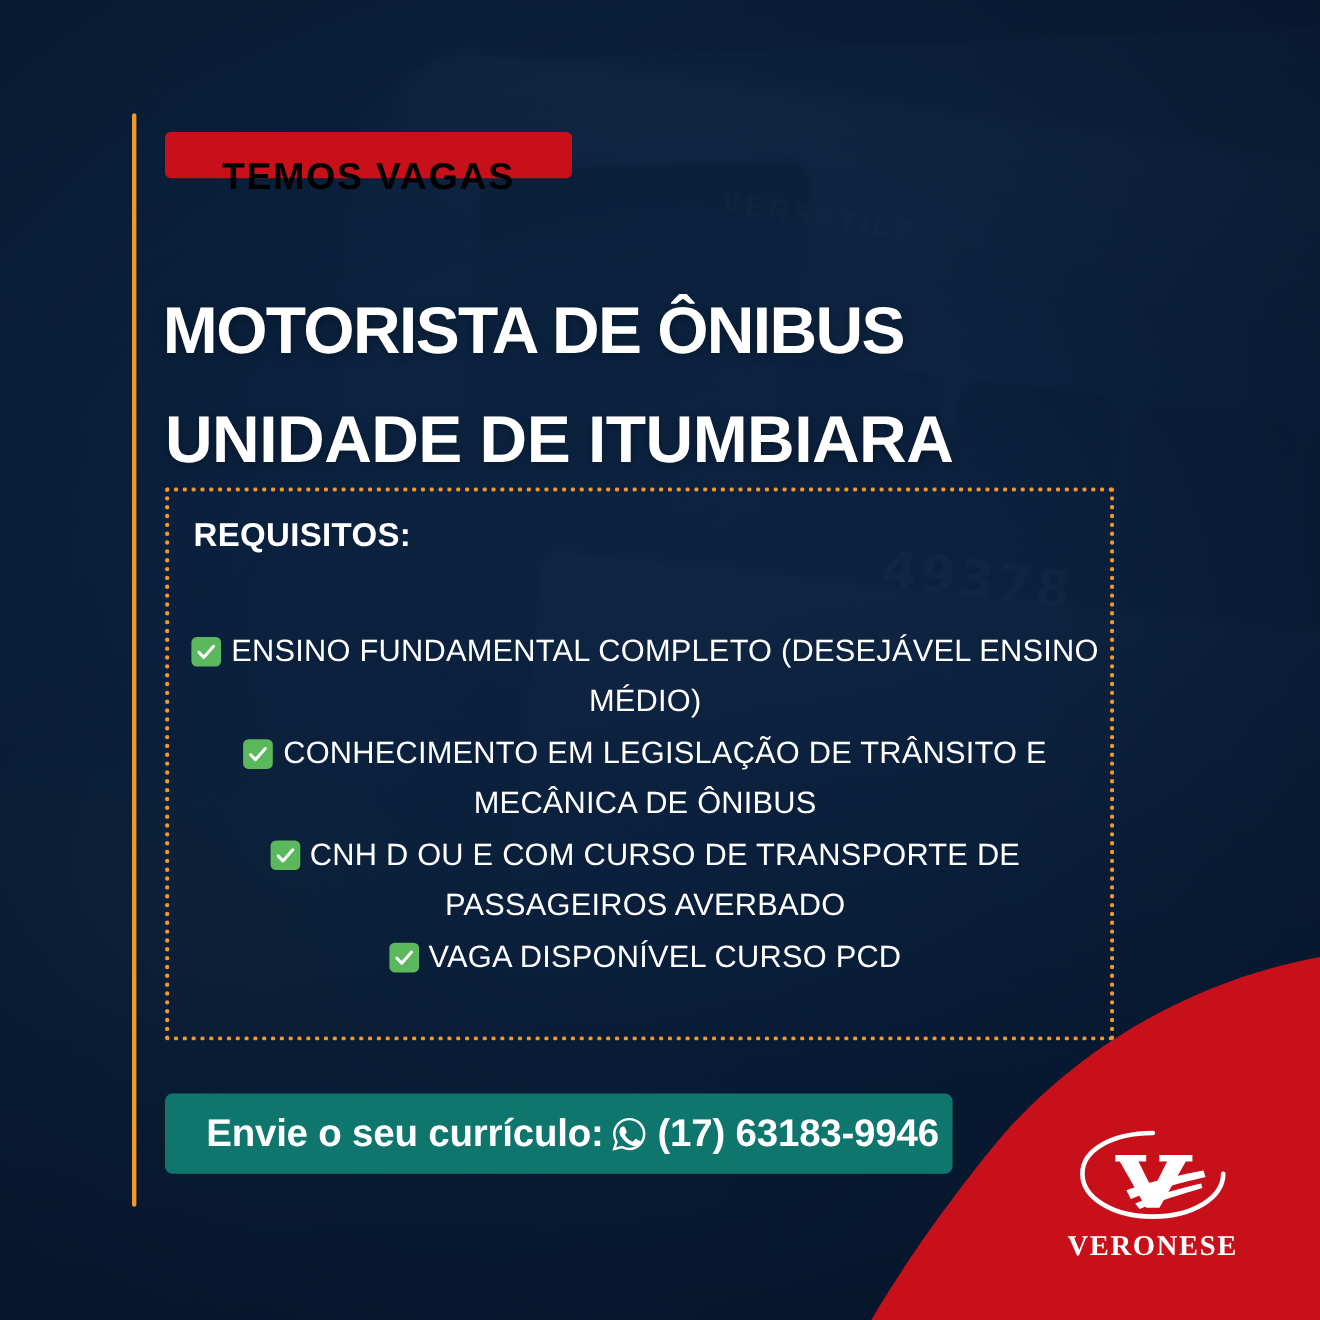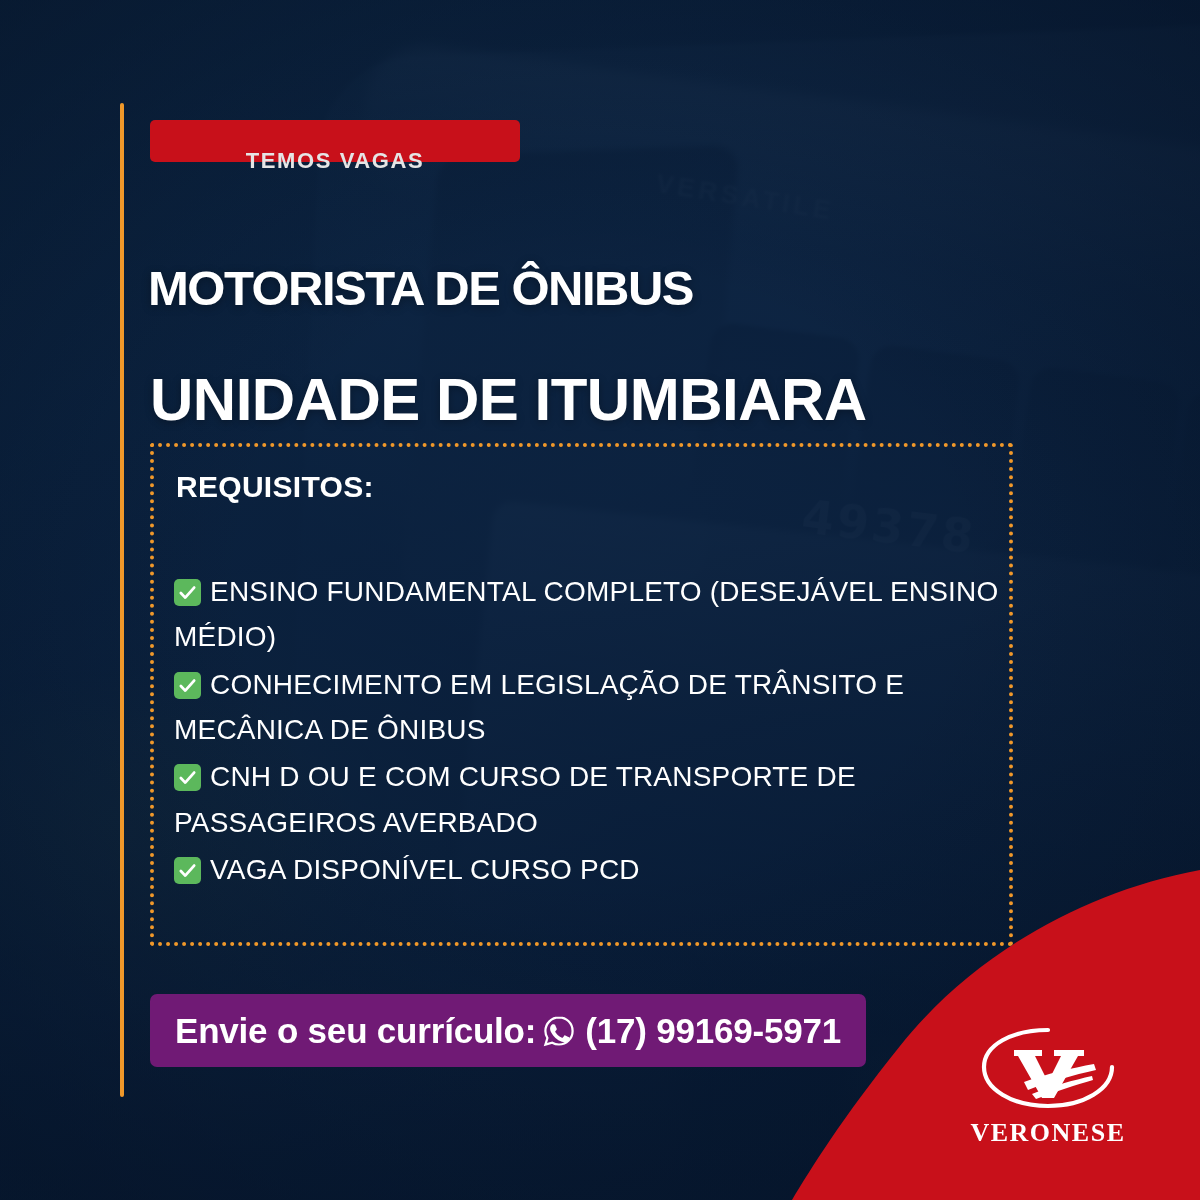--- a/index.html
+++ b/index.html
@@ -99,41 +99,41 @@
     background:#f0982a;border-radius:2px;
   }
 
   
   .badge{
     position:absolute;left:150px;top:120px;
     width:370px;height:42px;border-radius:5px;
     display:flex;align-items:center;justify-content:center;
   }
   .badge-text{
-    color:#e5e5e5;font-size:22px;font-weight:700;letter-spacing:1.6px;
+    color:#000000;font-size:34px;font-weight:700;letter-spacing:1.6px;
     font-family:"Liberation Sans", sans-serif;
     margin-top:40px;
   }
 
   
   .title{
     position:absolute;left:148px;top:231px;
-    color:#fff;font-size:49px;font-weight:700;letter-spacing:-1.5px;line-height:1;
+    color:#fff;font-size:60px;font-weight:700;letter-spacing:-1.5px;line-height:1;
     white-space:nowrap;text-shadow:0 2px 10px rgba(0,0,0,.32);
   }
   .subtitle{
     position:absolute;left:150px;top:320px;
     color:#fff;font-size:60px;font-weight:700;letter-spacing:-.5px;line-height:1;
     white-space:nowrap;text-shadow:0 2px 8px rgba(0,0,0,.30);
   }
 
   
   .req-box{
     position:absolute;left:150px;top:443px;width:863px;height:503px;
-    border:4px dotted #f0982a;border-radius:3px;
+    border:4px dotted #f0982a;border-radius:3px;text-align:center;
   }
   .req-heading{
     position:absolute;left:22px;top:23px;
     color:#fff;font-size:30px;font-weight:700;letter-spacing:.3px;
   }
   .req-list{position:absolute;left:20px;top:122px;right:10px;}
   .req-item{
     display:block;color:#fff;font-size:28px;line-height:1.62;
     font-weight:400;letter-spacing:.2px;margin-bottom:2px;
   }
@@ -213,30 +213,30 @@
             </svg></span><span>CONHECIMENTO EM LEGISLAÇÃO DE TRÂNSITO E MECÂNICA DE ÔNIBUS</span></div>
         <div class="req-item"><span class="chk" style="background: rgb(92, 184, 92);"><svg viewBox="0 0 20 20" aria-hidden="true">
               <path d="M3 10.6 L7.6 15.4 L17 4.8" fill="none" stroke="#ffffff" stroke-width="2.9" stroke-linecap="round" stroke-linejoin="round"></path>
             </svg></span><span>CNH D OU E COM CURSO DE TRANSPORTE DE PASSAGEIROS AVERBADO</span></div>
         <div class="req-item"><span class="chk" style="background: rgb(92, 184, 92);"><svg viewBox="0 0 20 20" aria-hidden="true">
               <path d="M3 10.6 L7.6 15.4 L17 4.8" fill="none" stroke="#ffffff" stroke-width="2.9" stroke-linecap="round" stroke-linejoin="round"></path>
             </svg></span><span>VAGA DISPONÍVEL CURSO PCD</span></div>
       </div>
   </div>
 
-  <div class="contact-bar" style="background:#701a75;">
+  <div class="contact-bar" style="background:#0f766e;justify-content:center;">
     <div class="contact-text">
       <span>Envie o seu currículo:</span>
       <span class="wa-icon">
         <svg viewBox="0 0 32 32" aria-hidden="true">
           <path d="M16 3.2C8.9 3.2 3.2 8.9 3.2 16c0 2.4.7 4.7 1.9 6.6L3.2 28.8l6.4-1.8c1.9 1.1 4.1 1.7 6.4 1.7 7.1 0 12.8-5.7 12.8-12.8S23.1 3.2 16 3.2z" fill="none" stroke="#fff" stroke-width="2.1"></path>
           <path d="M12.1 10.3c-.3-.7-.6-.7-.9-.7h-.8c-.3 0-.8.1-1.2.6-.4.5-1.6 1.5-1.6 3.7s1.6 4.3 1.8 4.6c.2.3 3.1 5 7.7 6.8 3.8 1.5 4.6 1.2 5.4 1.1.8-.1 2.6-1.1 3-2.1.4-1 .4-1.9.3-2.1-.1-.2-.4-.3-.9-.5-.4-.2-2.6-1.3-3-1.5-.4-.1-.7-.2-1 .2-.3.5-1.1 1.5-1.4 1.8-.3.3-.5.4-.9.1-.4-.2-1.9-.7-3.6-2.2-1.3-1.2-2.2-2.6-2.5-3.1-.2-.4 0-.7.2-.9.2-.2.4-.5.7-.8.2-.3.3-.5.4-.8.1-.3.1-.6 0-.8-.1-.2-1-2.6-1.4-3.4z" fill="#fff"></path>
         </svg>
       </span>
-      <span>(17) 99169-5971</span>
+      <span>(17) 63183-9946</span>
     </div>
   </div>
 
   <div class="logo">
     <svg class="logo-mark" viewBox="0 0 160 96" aria-hidden="true">
       <path d="M80 10 C44 10, 16 25, 16 47 C16 69, 44 86, 80 86 C116 86, 144 69, 144 47" fill="none" stroke="#fff" stroke-width="4.2" stroke-linecap="round"></path>
       <path d="M46 30 L74 30 L74 36 L67 36 L80 62 L93 36 L86 36 L86 30 L116 30 L116 36 L110 36 L86 78 L74 78 L50 36 L46 36 Z" fill="#fff"></path>
       <path d="M56 62 C78 54, 104 48, 126 44 L128 50 C106 55, 80 62, 60 70 Z" fill="#fff"></path>
       <path d="M64 74 C84 66, 106 60, 124 56 L125 60 C108 65, 86 72, 68 79 Z" fill="#fff"></path>
     </svg>

